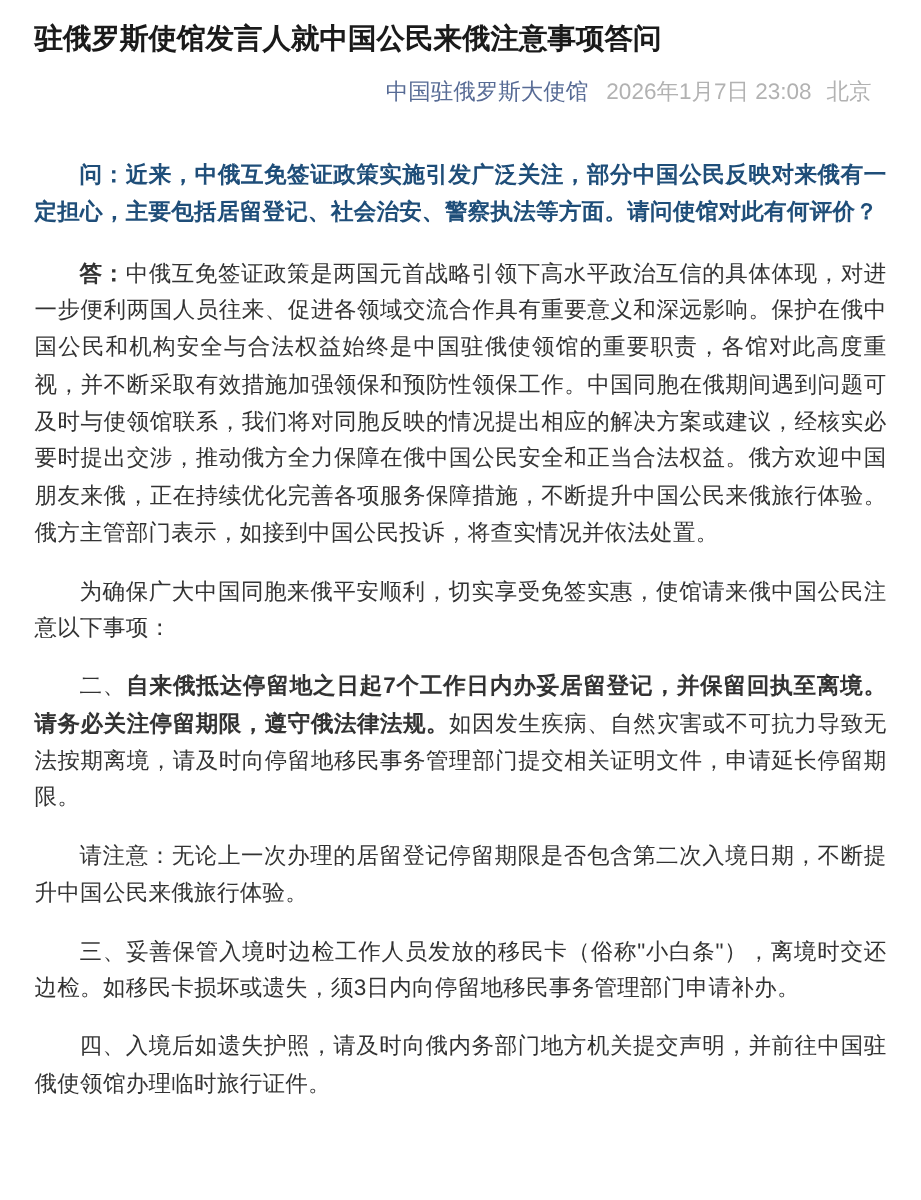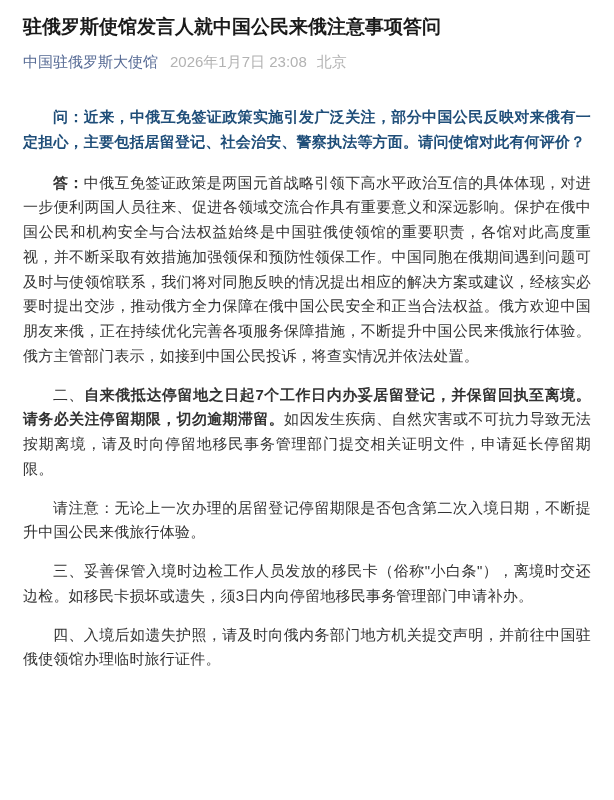--- a/index.html
+++ b/index.html
@@ -20,20 +20,21 @@
     line-height: 1.35;
     font-weight: 700;
     color: var(--title-color, #1a1a1a);
     margin: 0 0 12px 0;
   }
   .meta {
     font-size: 15px;
     line-height: 1.3;
     margin: 0 0 34px 0;
     white-space: nowrap;
+    text-align: right;
   }
   .account {
     color: var(--account-color, #576b95);
     text-decoration: none;
     margin-right: 12px;
     cursor: pointer;
   }
   .meta-dim {
     color: var(--meta-color, #b2b2b2);
     margin-right: 10px;
@@ -65,18 +66,19 @@
   <h1 class="title">驻俄罗斯使馆发言人就中国公民来俄注意事项答问</h1>
 
   <div class="meta">
     <a class="account">中国驻俄罗斯大使馆</a><span class="meta-dim">2026年1月7日 23:08</span><span class="meta-dim">北京</span>
   </div>
 
   <div class="body" id="article-body">
     <p class="question">问：近来，中俄互免签证政策实施引发广泛关注，部分中国公民反映对来俄有一定担心，主要包括居留登记、社会治安、警察执法等方面。请问使馆对此有何评价？</p>
 
   <p><span class="bold">答：</span><span>中俄互免签证政策是两国元首战略引领下高水平政治互信的具体体现，对进一步便利两国人员往来、促进各领域交流合作具有重要意义和深远影响。保护在俄中国公民和机构安全与合法权益始终是中国驻俄使领馆的重要职责，各馆对此高度重视，并不断采取有效措施加强领保和预防性领保工作。中国同胞在俄期间遇到问题可及时与使领馆联系，我们将对同胞反映的情况提出相应的解决方案或建议，经核实必要时提出交涉，推动俄方全力保障在俄中国公民安全和正当合法权益。俄方欢迎中国朋友来俄，正在持续优化完善各项服务保障措施，不断提升中国公民来俄旅行体验。俄方主管部门表示，如接到中国公民投诉，将查实情况并依法处置。</span></p>
-      <p><span>二、</span><span class="bold">自来俄抵达停留地之日起7个工作日内办妥居留登记，并保留回执至离境。请务必关注停留期限，切勿逾期滞留。</span><span>如因发生疾病、自然灾害或不可抗力导致无法按期离境，请及时向停留地移民事务管理部门提交相关证明文件，申请延长停留期限。</span></p>
+      <p><span>为确保广大中国同胞来俄平安顺利，切实享受免签实惠，使馆请来俄中国公民注意以下事项：</span></p>
+      <p><span>二、</span><span class="bold">自来俄抵达停留地之日起7个工作日内办妥居留登记，并保留回执至离境。请务必关注停留期限，遵守俄法律法规。</span><span>如因发生疾病、自然灾害或不可抗力导致无法按期离境，请及时向停留地移民事务管理部门提交相关证明文件，申请延长停留期限。</span></p>
       <p><span>请注意：无论上一次办理的居留登记停留期限是否包含第二次入境日期，不断提升中国公民来俄旅行体验。</span></p>
       <p><span>三、妥善保管入境时边检工作人员发放的移民卡（俗称"小白条"），离境时交还边检。如移民卡损坏或遗失，须3日内向停留地移民事务管理部门申请补办。</span></p>
       <p><span>四、入境后如遗失护照，请及时向俄内务部门地方机关提交声明，并前往中国驻俄使领馆办理临时旅行证件。</span></p>
     </div>
 </div>
 
 </body></html>

